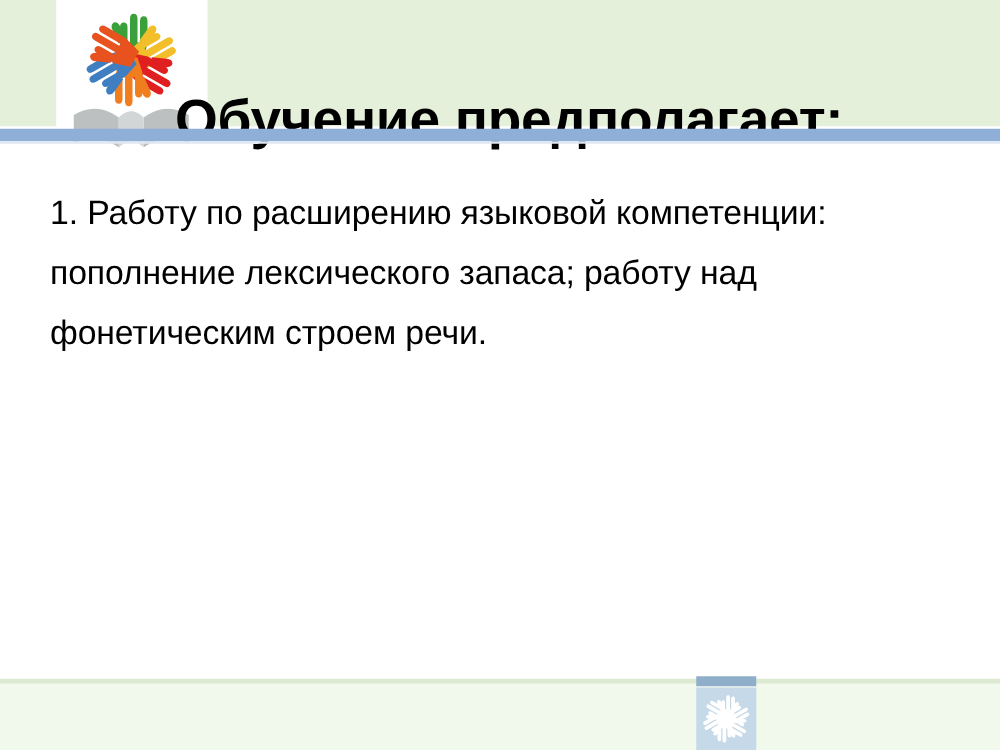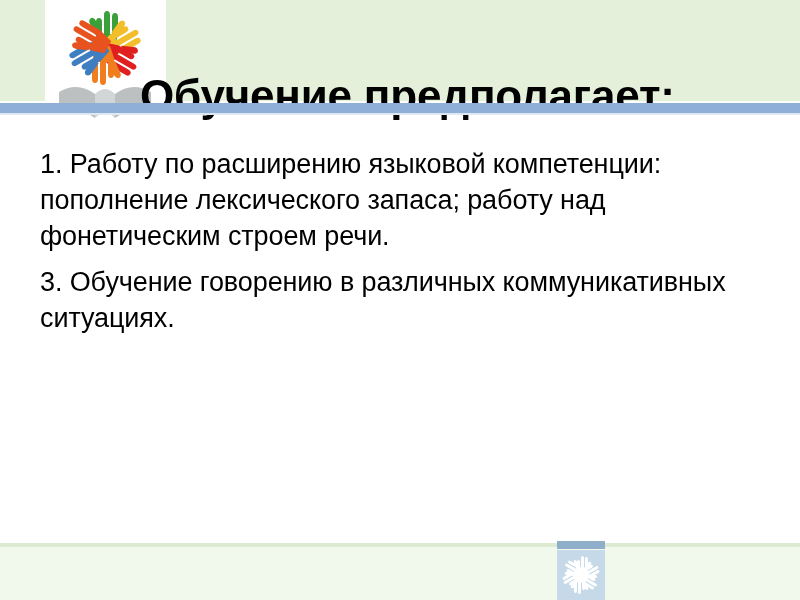--- a/index.html
+++ b/index.html
@@ -77,21 +77,21 @@
   
   .body-area {
     position: absolute;
     left: 40px;
     top: 146px;
     width: 720px;
   }
   .body-item {
     margin: 0 0 10px 0;
     font-size: 27px;
-    line-height: 36px;
+    line-height: 48px;
     color: #000000;
     letter-spacing: -0.1px;
   }
   .body-item:last-child { margin-bottom: 0; }
 
   
   .footer-rule {
     position: absolute;
     left: 0;
     top: 543px;
@@ -202,21 +202,20 @@
     </g>
   </svg>
 
   <h1 class="slide-title">Обучение предполагает:</h1>
 
   <div class="header-rule"></div>
   <div class="header-rule-shadow"></div>
 
   <div class="body-area">
     <p class="body-item">1. Работу по расширению языковой компетенции: пополнение лексического запаса; работу над фонетическим строем речи.</p>
-    <p class="body-item">3. Обучение говорению в различных коммуникативных ситуациях.</p>
   </div>
 
   <div class="footer-rule"></div>
   <div class="footer-band"></div>
 
   <div class="ornament">
     <div class="ornament-cap"></div>
     <div class="ornament-box"></div>
     <svg class="ornament-art" viewBox="0 0 44 44" xmlns="http://www.w3.org/2000/svg">
       <g fill="#ffffff">

